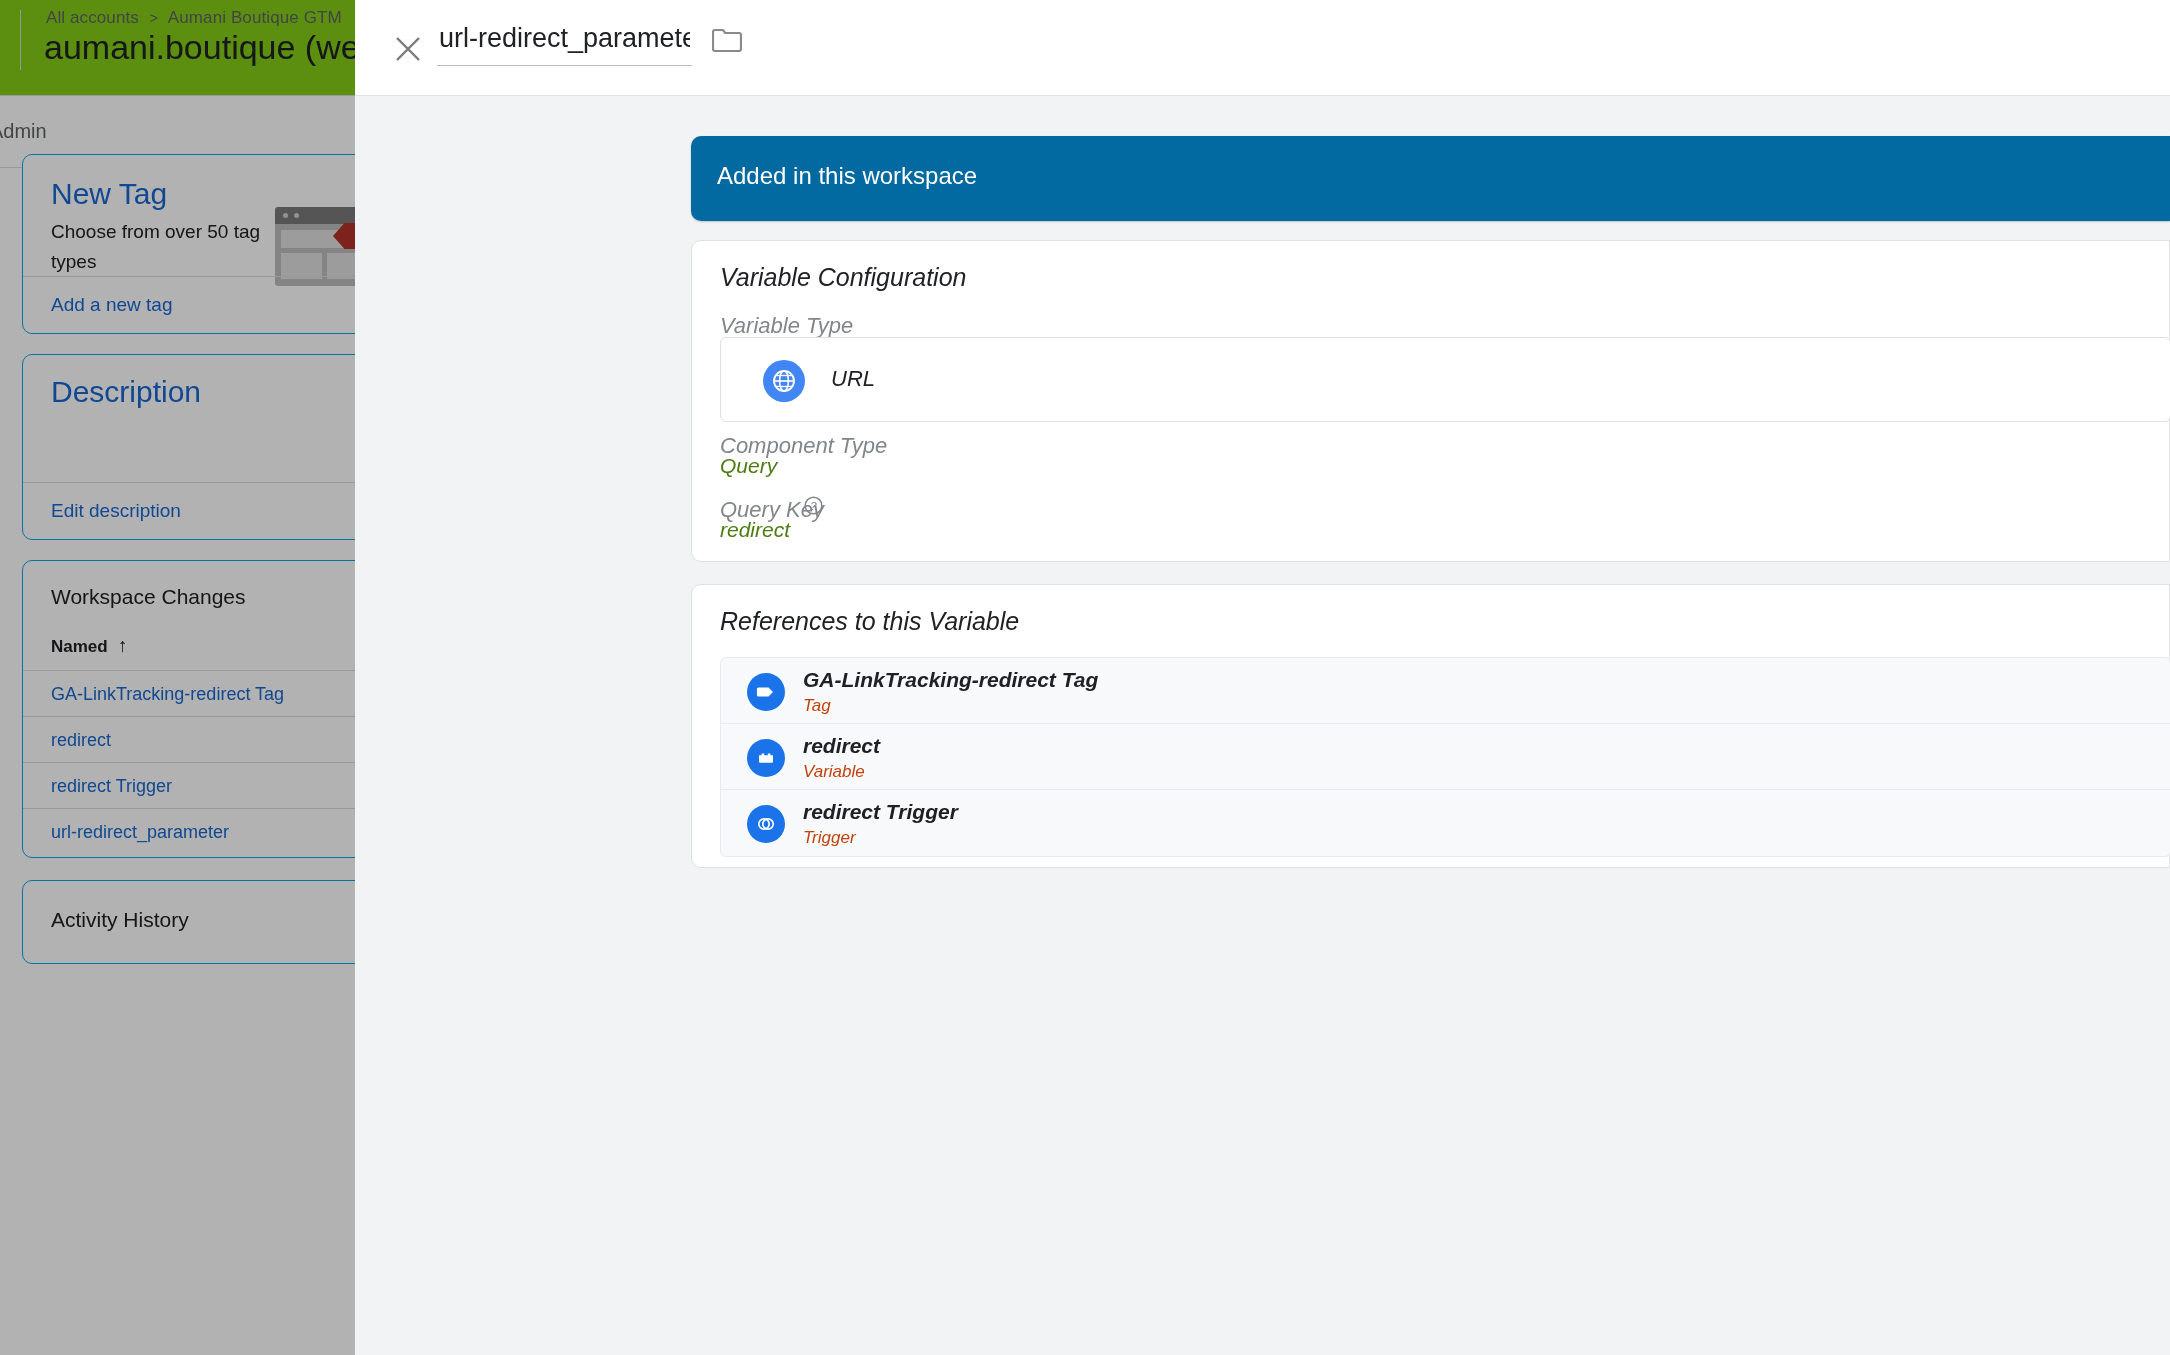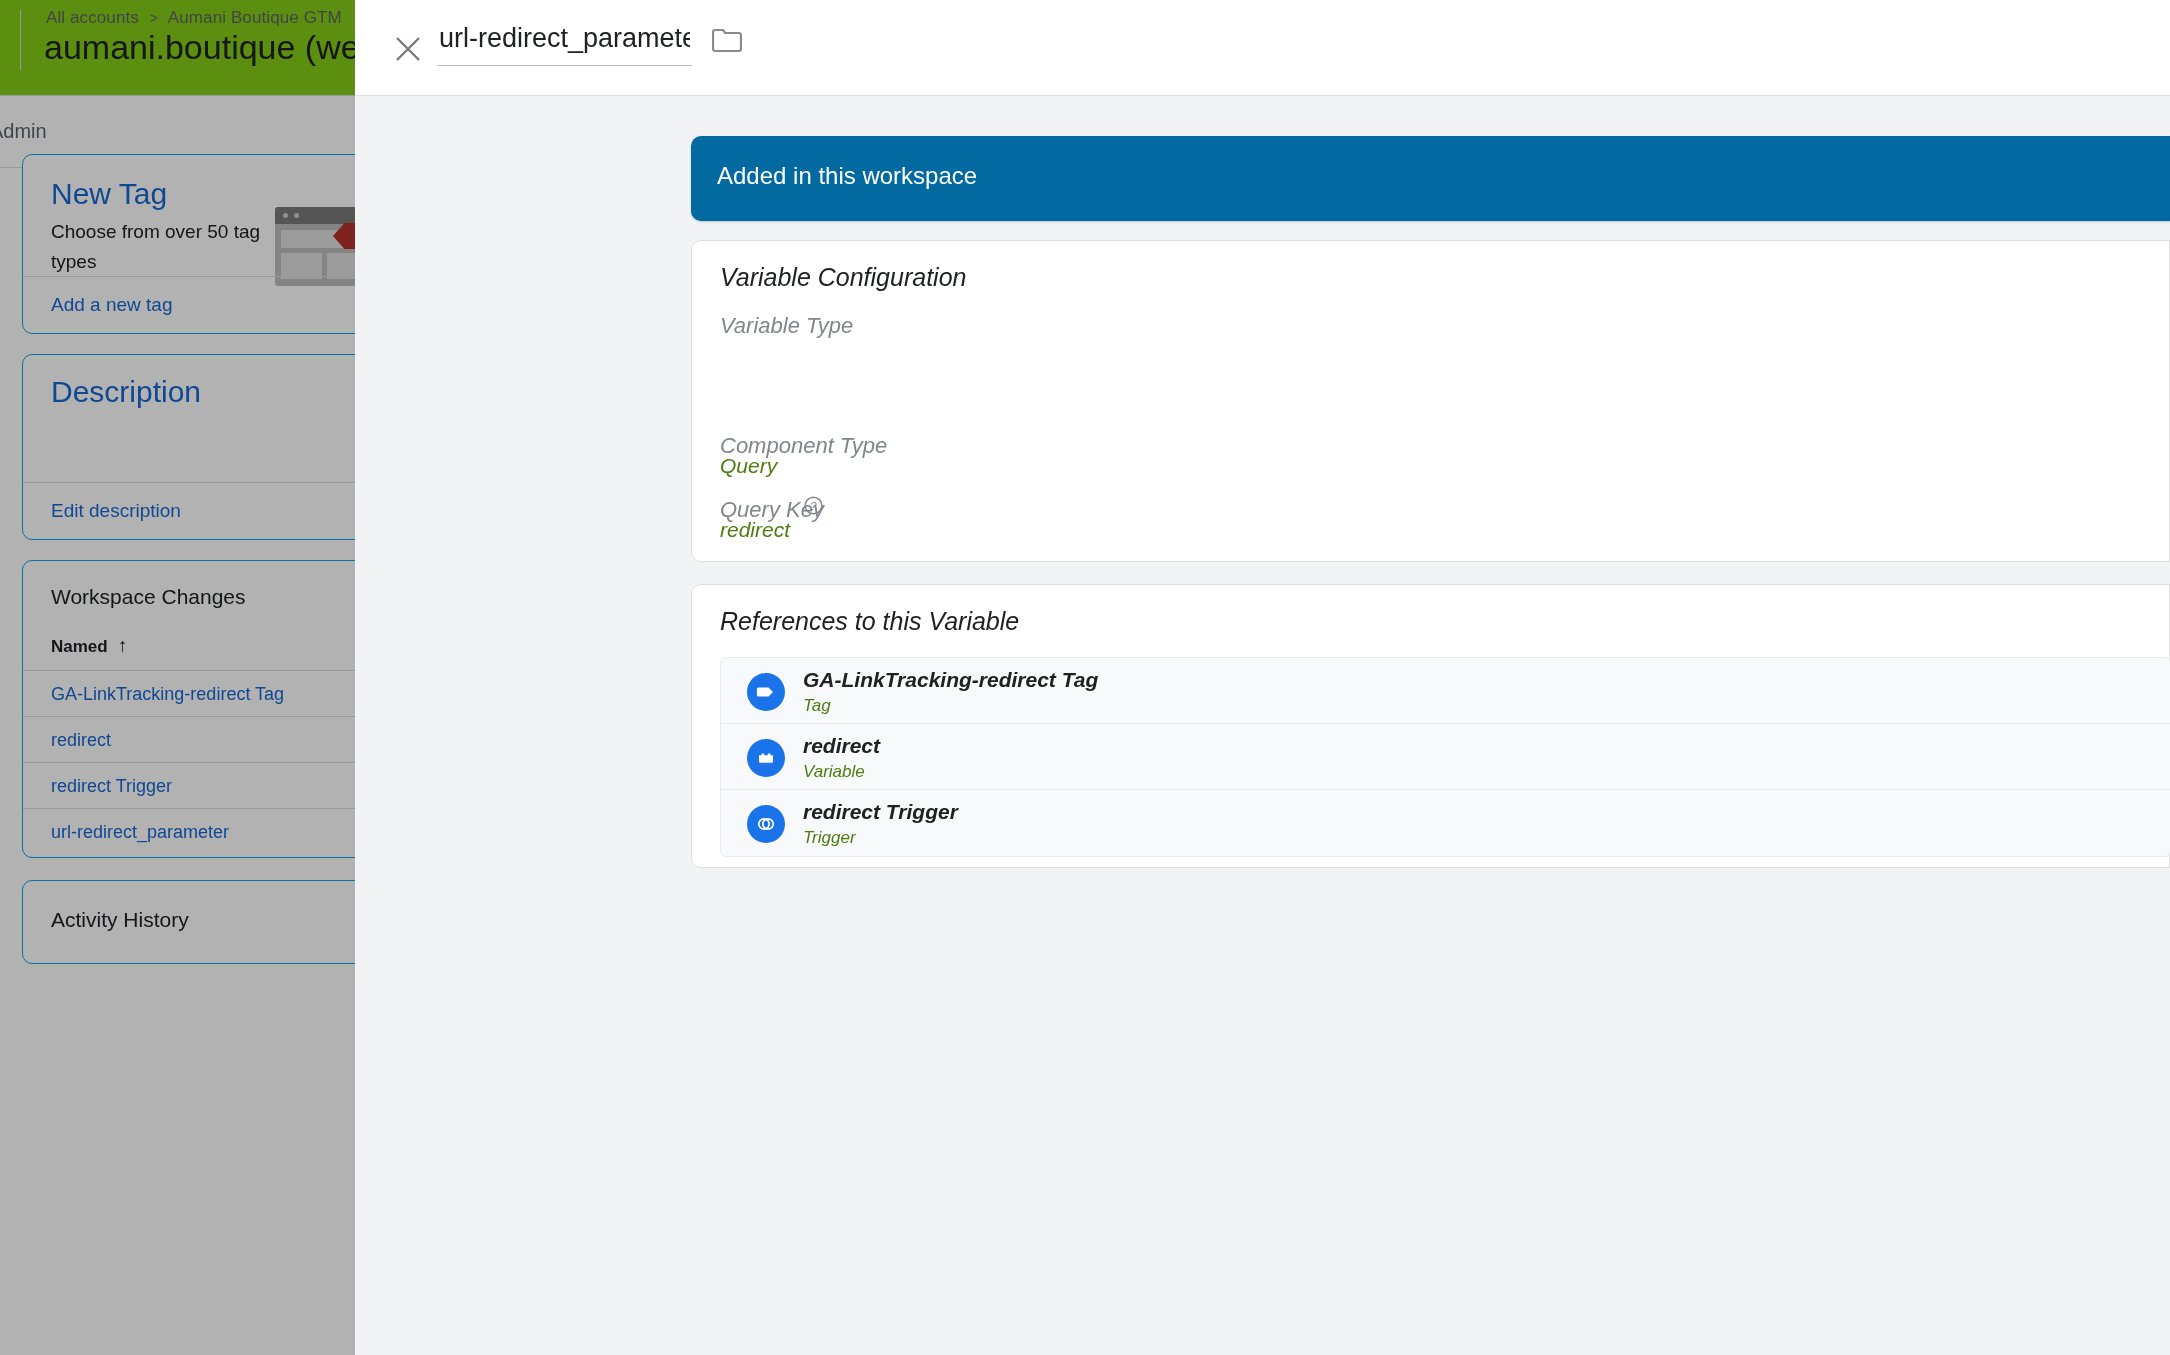--- a/index.html
+++ b/index.html
@@ -357,21 +357,21 @@
     border-radius: 50%;
     background: #1a73e8;
   }
   .ref-ic svg { position: absolute; left: 8px; top: 8px; }
   .ref-name {
     position: absolute; left: 82px; top: 10px;
     font-size: 21px; color: #202124; font-weight: 700;
   }
   .ref-type {
     position: absolute; left: 82px; top: 38px;
-    font-size: 17px; color: #4d7c0f;
+    font-size: 17px; color: #c2410c;
   }
 </style>
 </head>
 <body>
 
 <div id="bg-app">
 
   <div class="app-header">
     <div class="hdr-divider"></div>
     <div class="breadcrumb">
@@ -469,20 +469,32 @@
 
     <div class="banner">
       <span class="txt">Added in this workspace</span>
     </div>
 
     <div class="panel panel-varconfig">
       <div class="panel-title">Variable Configuration</div>
 
       <div class="field-label vartype-label">Variable Type</div>
 
+      <div class="vartype-box">
+        <span class="globe-ic">
+          <svg width="24" height="24" viewBox="0 0 24 24">
+            <circle cx="12" cy="12" r="10" fill="none" stroke="#ffffff" stroke-width="1.8"></circle>
+            <ellipse cx="12" cy="12" rx="4.4" ry="10" fill="none" stroke="#ffffff" stroke-width="1.6"></ellipse>
+            <line x1="2" y1="12" x2="22" y2="12" stroke="#ffffff" stroke-width="1.6"></line>
+            <line x1="4" y1="6.5" x2="20" y2="6.5" stroke="#ffffff" stroke-width="1.3"></line>
+            <line x1="4" y1="17.5" x2="20" y2="17.5" stroke="#ffffff" stroke-width="1.3"></line>
+          </svg>
+        </span>
+        <span class="vartype-value">URL</span>
+      </div>
 
       <div class="field-label comp-label">Component Type</div>
       <div class="field-value comp-value">Query</div>
 
       <div class="field-label qk-label">Query Key</div>
       <span class="help-ic">
         <svg width="19" height="19" viewBox="0 0 19 19">
           <circle cx="9.5" cy="9.5" r="8.3" fill="none" stroke="#80868b" stroke-width="1.5"></circle>
           <text x="9.5" y="14" text-anchor="middle" font-size="11.5" fill="#80868b" font-family="Liberation Sans, sans-serif">?</text>
         </svg>

